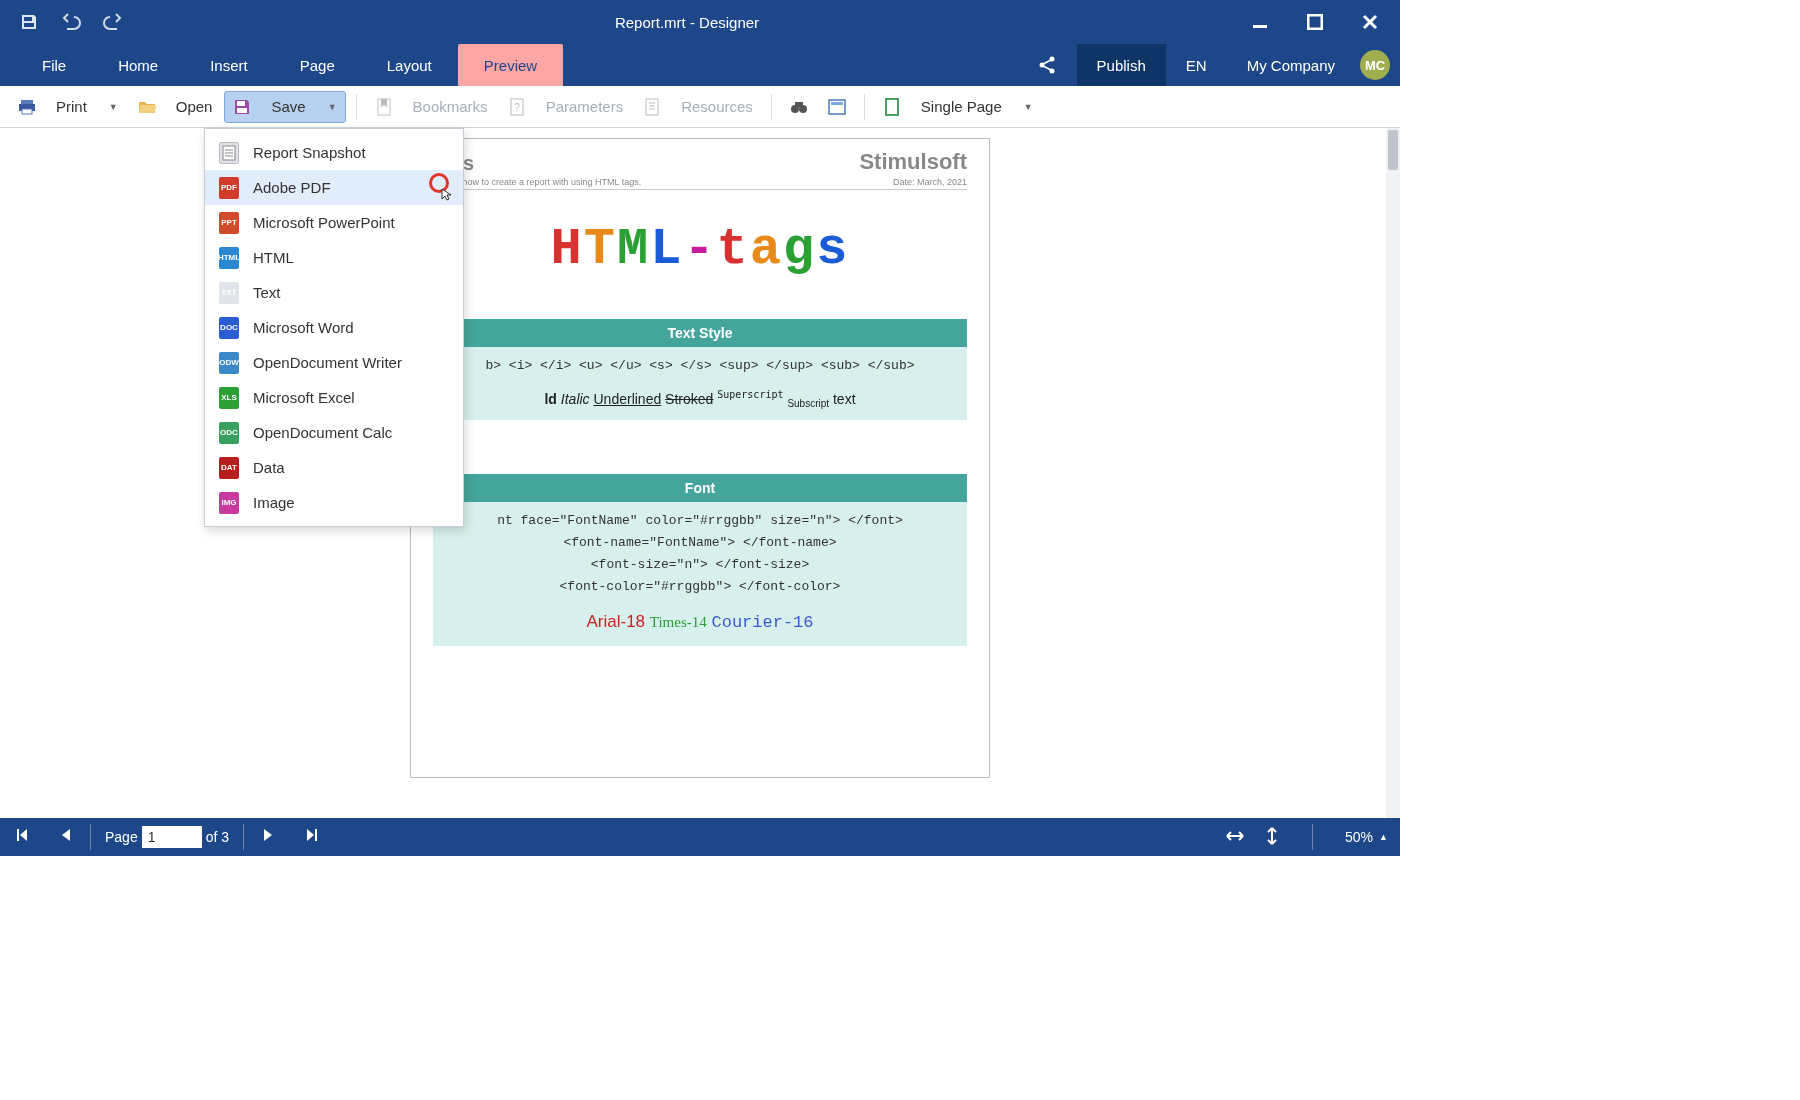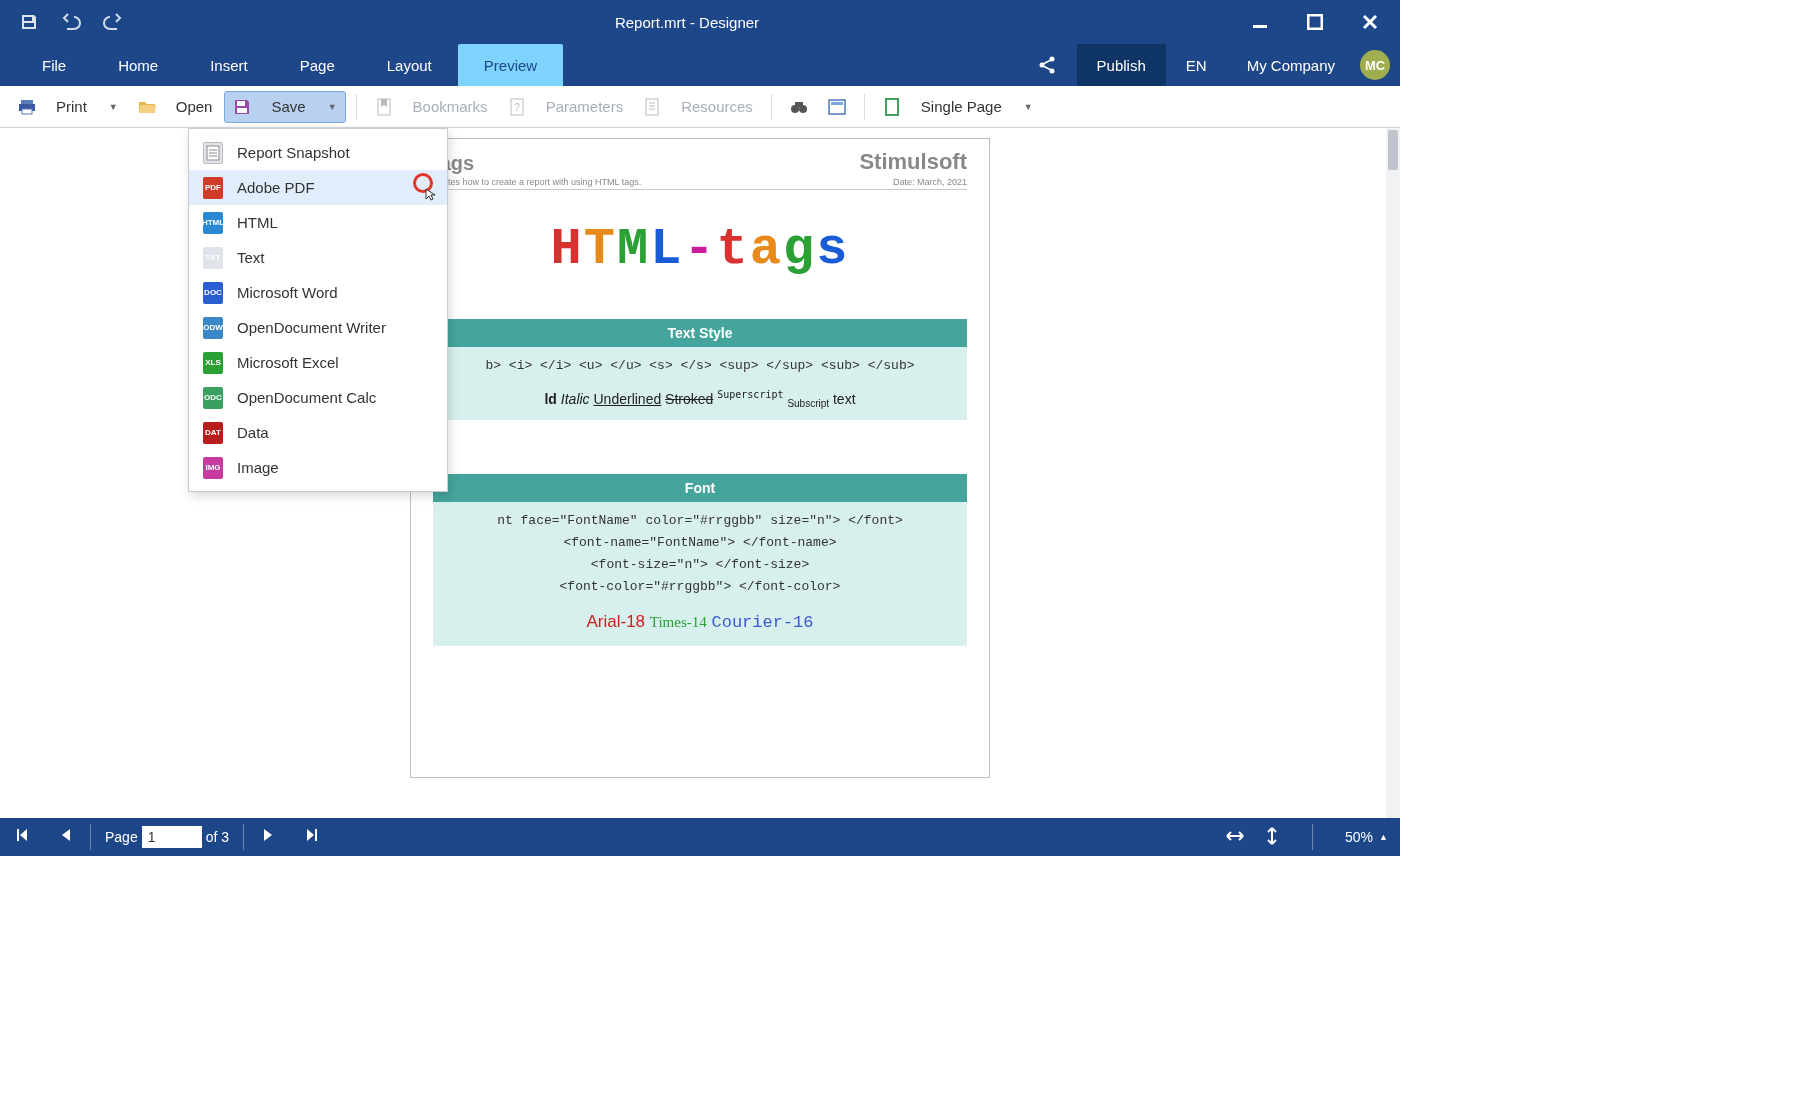--- a/index.html
+++ b/index.html
@@ -53,21 +53,21 @@
     color:#fff;
     padding-left:16px;
   }
   .tab{
     padding:0 26px;
     font-size:15px;
     display:flex;align-items:center;
     cursor:default;
   }
   .tab.active{
-    background:#7dd3fc;color:var(--blue-dark);
+    background:#fca5a5;color:var(--blue-dark);
     border-radius:2px 2px 0 0;
   }
   .ribbon-right{margin-left:auto;display:flex;align-items:center;}
   .rbtn{padding:0 20px;height:42px;display:flex;align-items:center;font-size:15px;gap:8px;}
   .rbtn.publish{background:var(--blue-deep);font-weight:500;}
   .avatar{width:30px;height:30px;border-radius:50%;background:#a0ae4f;color:#fff;display:flex;align-items:center;justify-content:center;font-size:13px;font-weight:600;margin:0 10px 0 5px;}
   
   .toolbar{
     height:42px;
     background:#fff;
@@ -80,21 +80,21 @@
     height:32px;padding:0 8px;display:flex;align-items:center;gap:20px;font-size:15px;color:#333;border-radius:3px;
   }
   .tbtn.disabled{color:var(--disabled);}
   .tbtn.pressed{background:var(--button-pressed);border:1px solid #7ea9dc;}
   .tbtn .caret{font-size:9px;color:#666;margin-left:2px;}
   .sep{width:1px;height:26px;background:#d8dbe0;margin:0 6px;}
   .icon{width:18px;height:18px;display:inline-flex;align-items:center;justify-content:center;}
   
   .dropdown{
     position:absolute;
-    left:188px;top:128px;
+    left:204px;top:128px;
     width:260px;
     background:#fff;
     border:1px solid #c8ccd4;
     box-shadow:2px 4px 10px rgba(0,0,0,.15);
     padding:6px 0;
     z-index:50;
   }
   .dd-item{
     height:35px;display:flex;align-items:center;gap:14px;padding:0 14px;font-size:15px;color:#333;
   }
@@ -368,20 +368,24 @@
     </div>
     <div class="dd-item hover" style="position: relative;">
       <div class="dd-ico" style="background: rgb(210, 58, 42);">PDF</div>
       <span>Adobe PDF</span>
       <div class="cursor-circle"></div>
       <div style="position: absolute; right: 10px; top: 18px;"><svg width="12" height="14">
           <path fill="#fff" stroke="#000" stroke-width="0.8" d="M1 1l0 10 3-3 2 4 2-1-2-4 4 0z"></path>
         </svg></div>
     </div>
     <div class="dd-item">
+      <div class="dd-ico" style="background: rgb(210, 74, 42);">PPT</div>
+      <span>Microsoft PowerPoint</span>
+    </div>
+    <div class="dd-item">
       <div class="dd-ico" style="background: rgb(42, 136, 210);">HTML</div>
       <span>HTML</span>
     </div>
     <div class="dd-item">
       <div class="dd-ico" style="background: rgb(224, 228, 234);">TXT</div>
       <span>Text</span>
     </div>
     <div class="dd-item">
       <div class="dd-ico" style="background: rgb(42, 92, 210);">DOC</div>
       <span>Microsoft Word</span>

